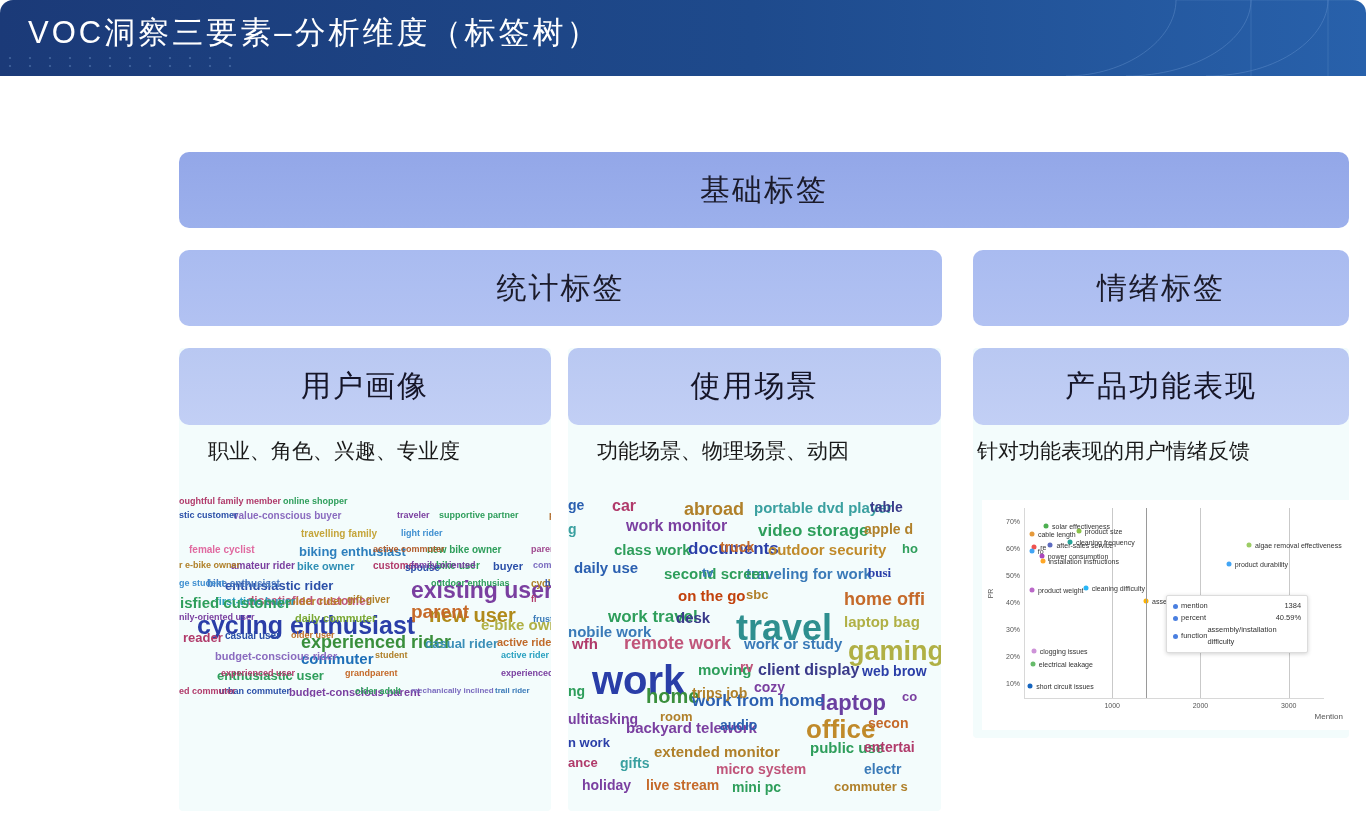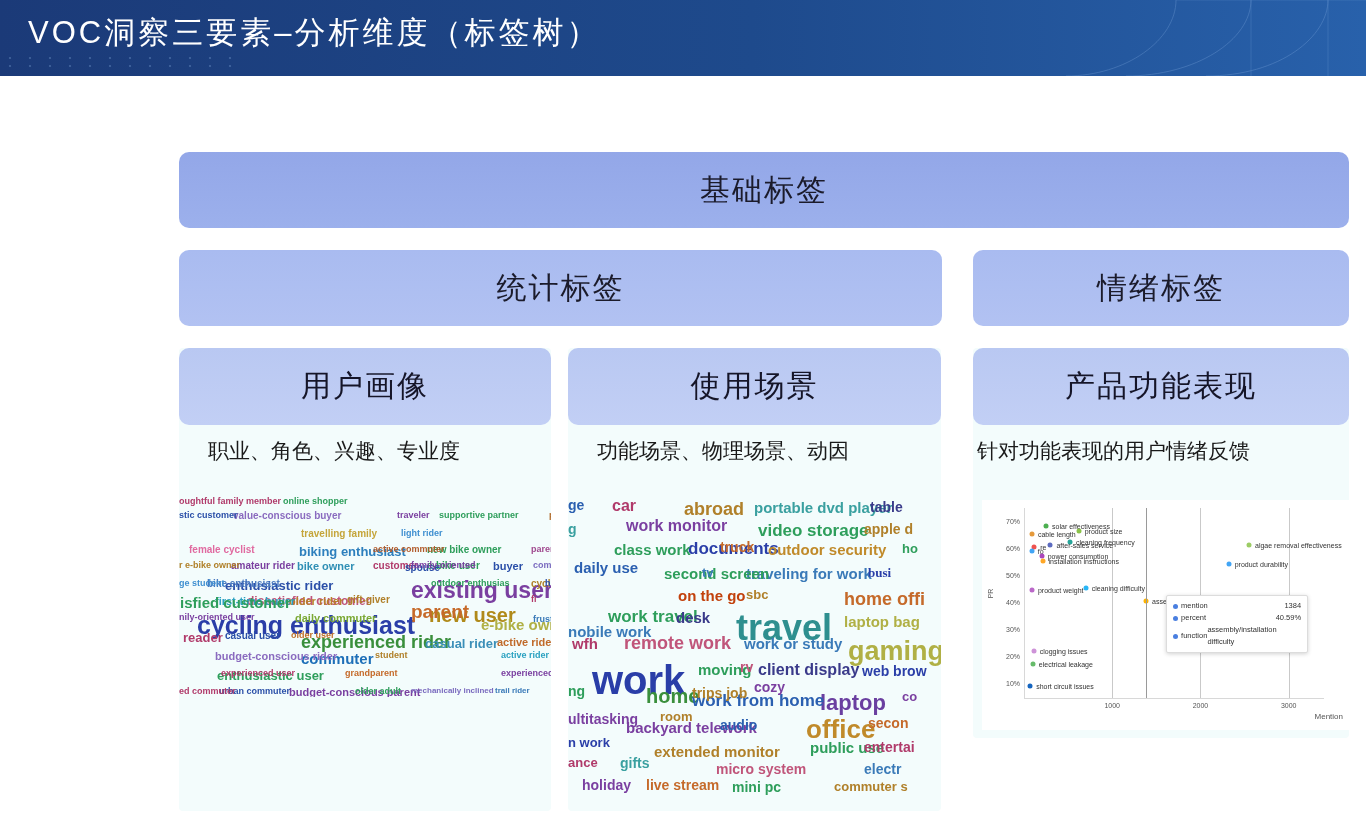--- a/index.html
+++ b/index.html
@@ -7,20 +7,21 @@
     padding: 0;
     background: #ffffff;
     font-family: "Liberation Sans", sans-serif;
   }
   #page {
     position: relative;
     width: 1366px;
     height: 816px;
     overflow: hidden;
     background: #ffffff;
+    border-radius: 13px;
   }
 
   
   .header {
     position: absolute;
     left: 0; top: 0;
     width: 1366px;
     height: 76px;
     background: linear-gradient(90deg, #1b3a78 0%, #1e4a8c 55%, #2861ab 100%);
     overflow: hidden;

